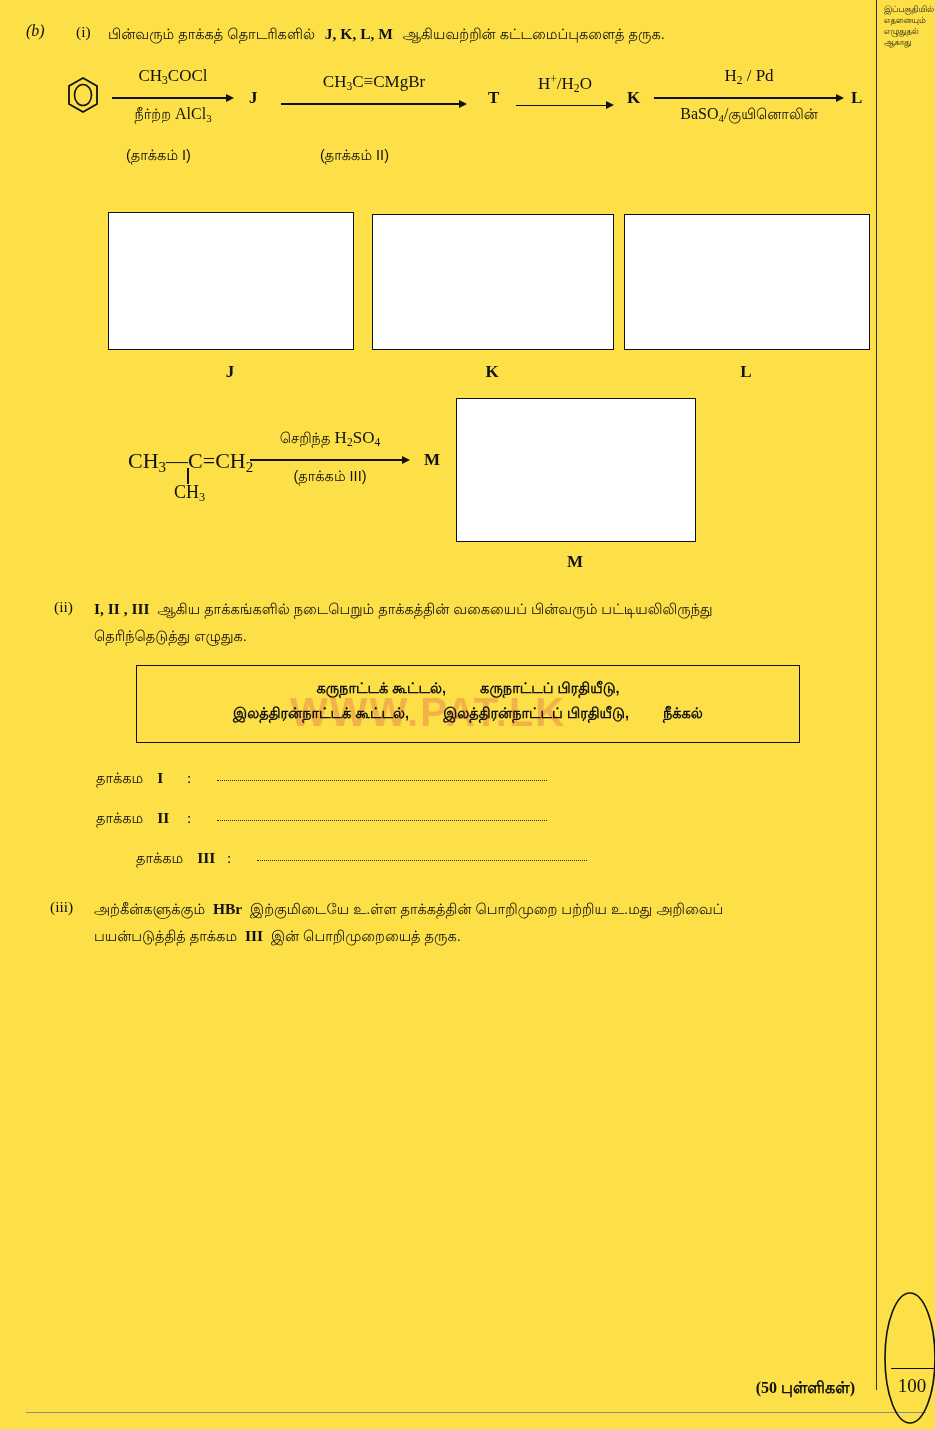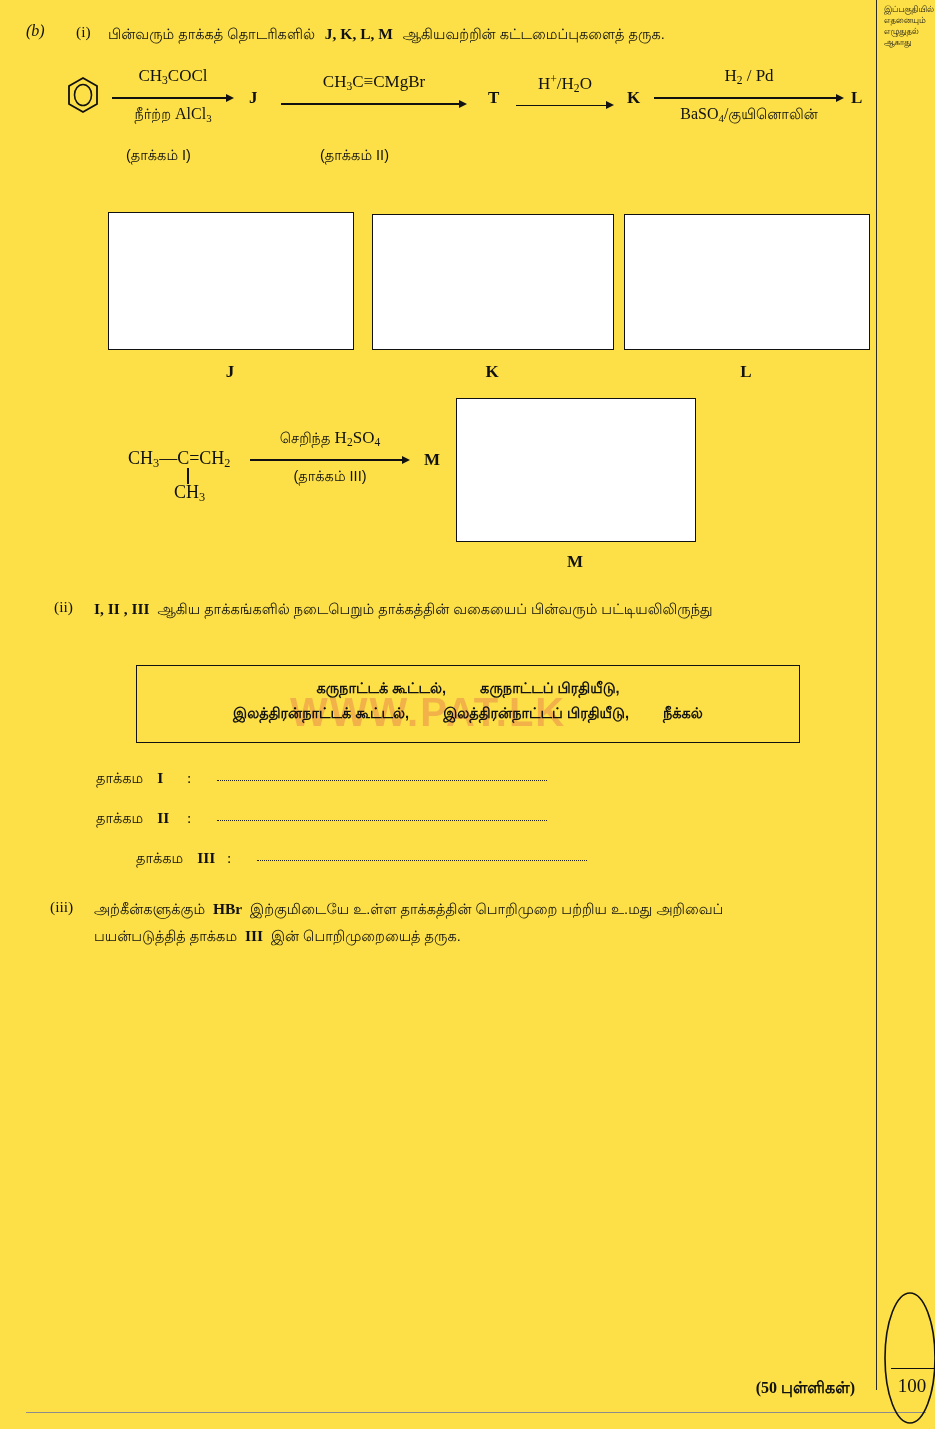--- a/index.html
+++ b/index.html
@@ -284,21 +284,21 @@
 
   <div class="ans-box" style="left:108px; top:212px; width:244px; height:136px;"></div>
   <div class="box-label" style="left:108px; top:362px; width:244px;">J</div>
 
   <div class="ans-box" style="left:372px; top:214px; width:240px; height:134px;"></div>
   <div class="box-label" style="left:372px; top:362px; width:240px;">K</div>
 
   <div class="ans-box" style="left:624px; top:214px; width:244px; height:134px;"></div>
   <div class="box-label" style="left:624px; top:362px; width:244px;">L</div>
 
-  <div class="chem" style="position:absolute; left:128px; top:448px; font-size:18px;">
+  <div class="chem" style="position:absolute; left:128px; top:448px; font-size:22px;">
     CH<sub>3</sub>—C=CH<sub>2</sub>
   </div>
   <div class="chem" style="position:absolute; left:174px; top:482px; font-size:18px;">
     CH<sub>3</sub>
   </div>
 
   <div style="position:absolute; left:187px; top:468px; width:1.6px; height:16px; background:#111;"></div>
 
   <div class="rxn" style="left:250px; top:428px; width:160px;">
     <div class="above">
@@ -311,20 +311,23 @@
   </div>
   <div class="letter" style="left:424px; top:450px;">M</div>
 
   <div class="ans-box" style="left:456px; top:398px; width:238px; height:142px;"></div>
   <div class="box-label" style="left:456px; top:552px; width:238px;">M</div>
 
   <div class="roman" style="left:54px; top:598px;">(ii)</div>
   <div class="body-text" style="left:94px; top:596px; width:775px;">
     <b>I, II , III</b>
     <span class="tam" style="margin-left:4px;">ஆகிய தாக்கங்களில் நடைபெறும் தாக்கத்தின் வகையைப் பின்வரும் பட்டியலிலிருந்து</span>
+  </div>
+  <div class="body-text" style="left:94px; top:623px; width:775px;">
+    <span class="tam">தெரிந்தெடுத்து  எழுதுக.</span>
   </div>
 
   <div class="watermark">WWW.PAT.LK</div>
 
   <div class="list-box" style="left:136px; top:665px; width:664px; height:78px;font-weight:bold;">
     <div class="list-row">
       <span>கருநாட்டக்  கூட்டல்,</span>
       <span class="gap"></span>
       <span>கருநாட்டப்  பிரதியீடு,</span>
     </div>

